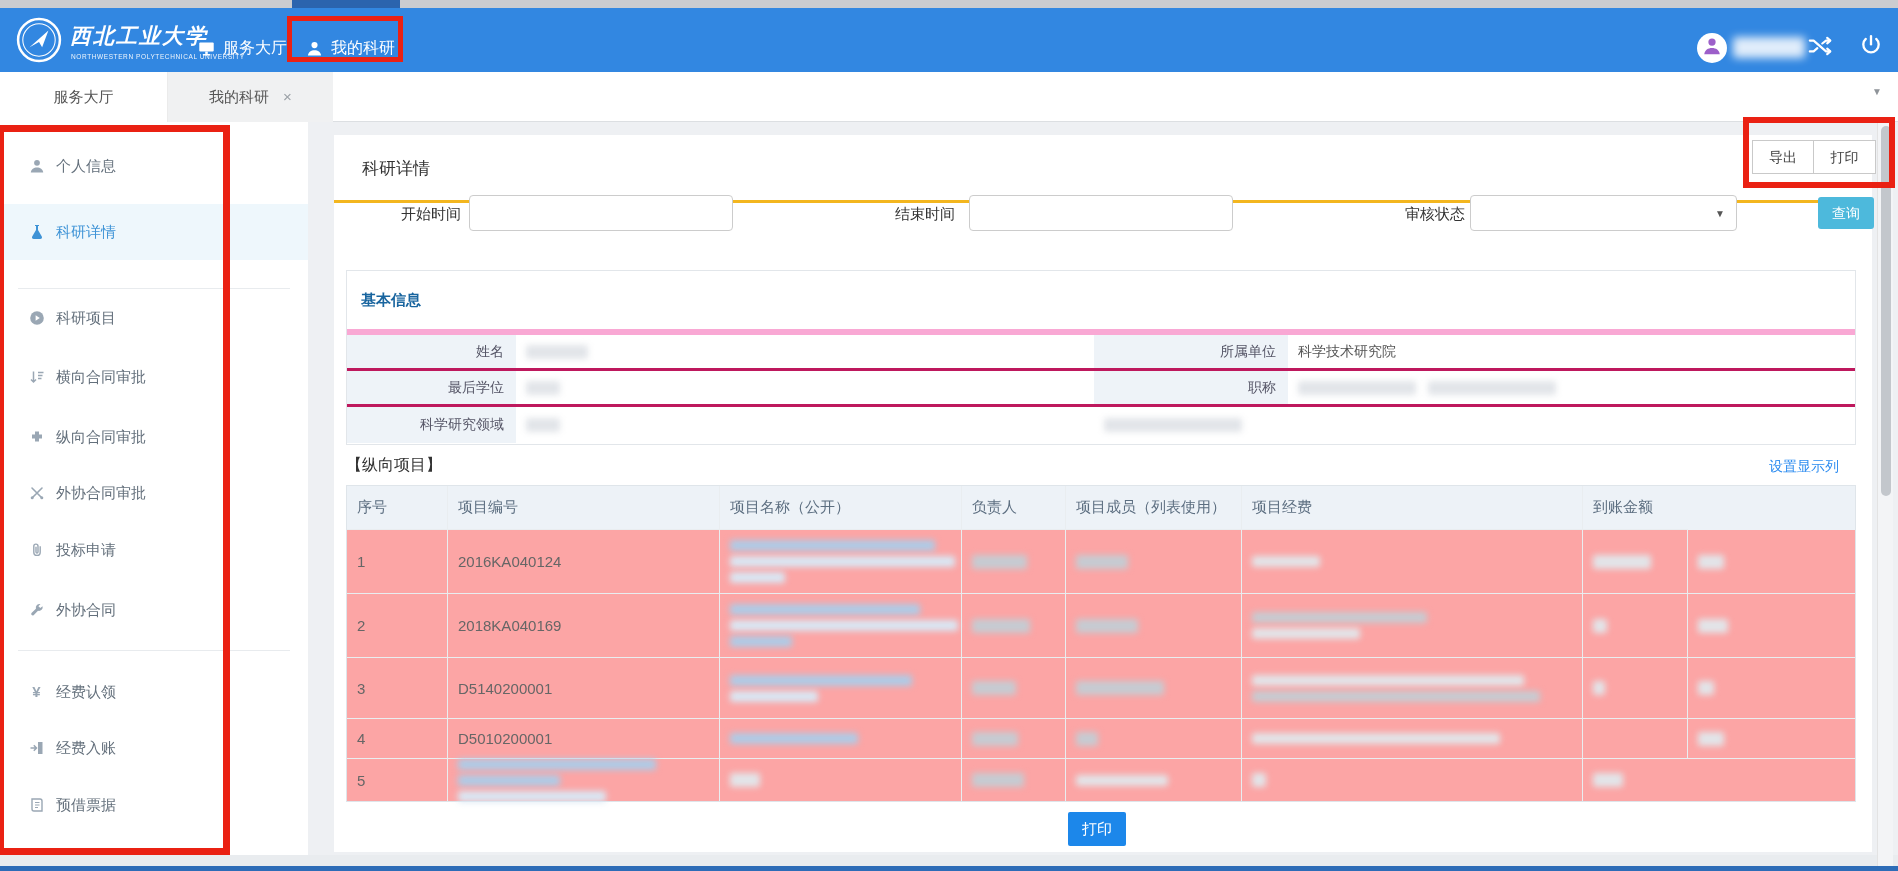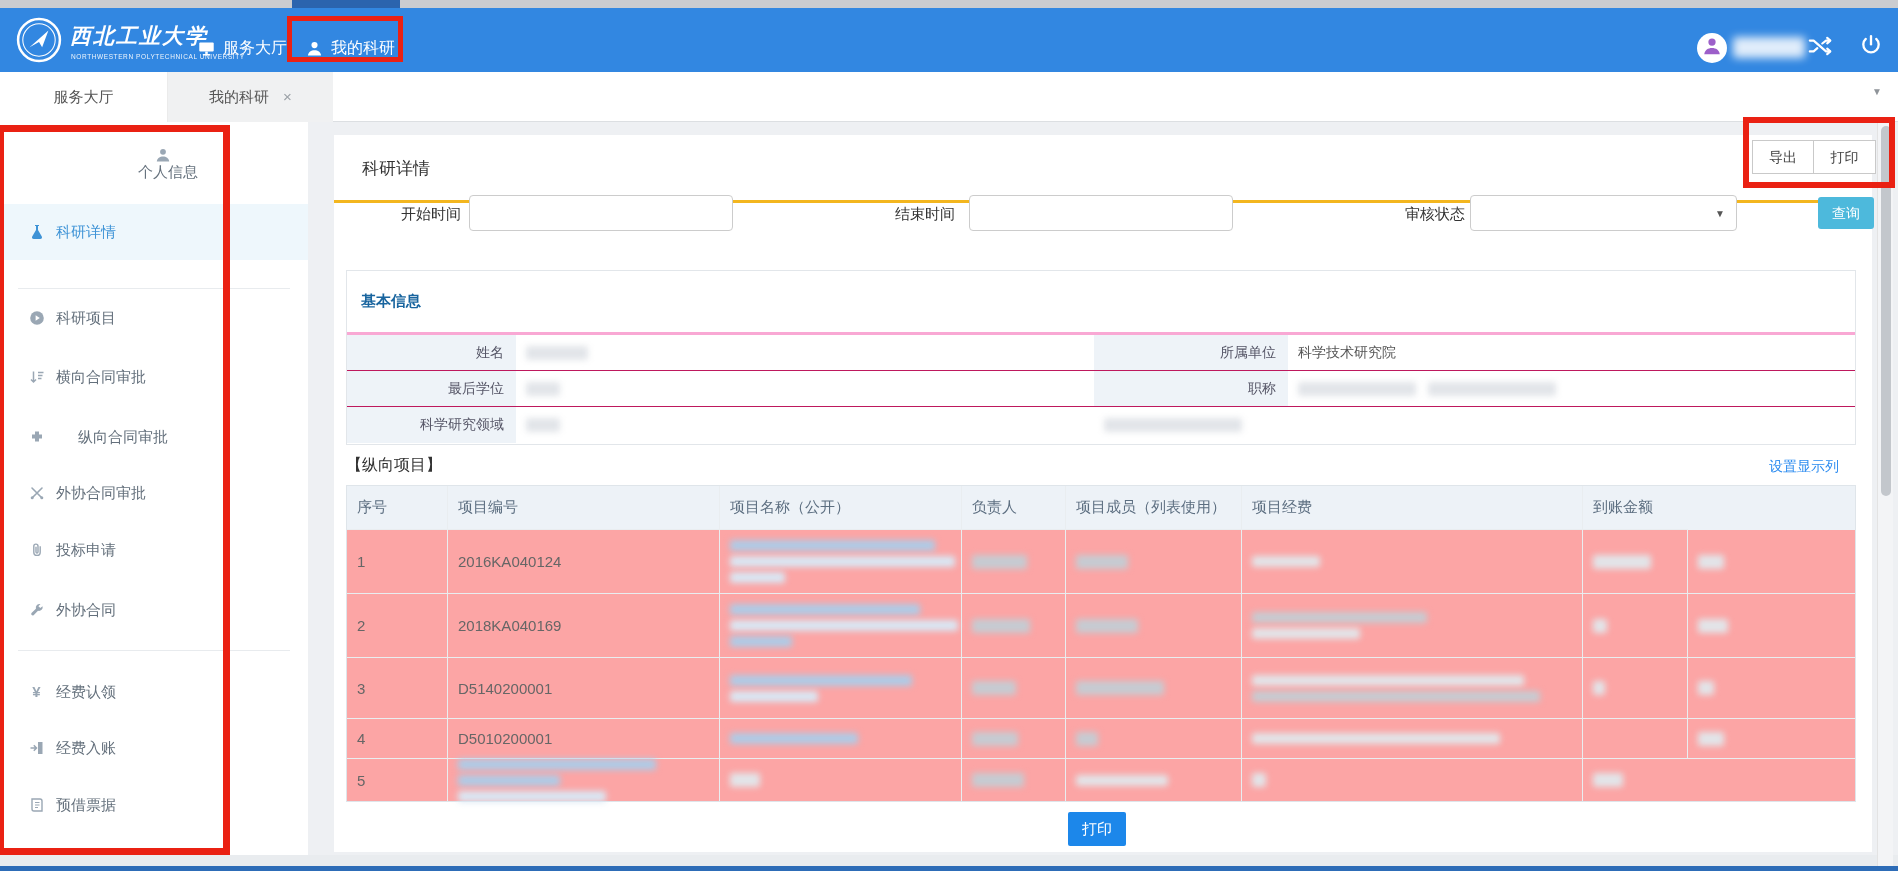--- a/index.html
+++ b/index.html
@@ -63,24 +63,24 @@
   .lbl-start{left:346px;width:115px;} .lbl-end{left:840px;width:115px;} .lbl-status{left:1350px;width:115px;}
   .inp{position:absolute;top:195px;height:36px;border:1px solid #ccc;border-radius:4px;background:#fff;z-index:6;}
   .inp-start{left:469px;width:264px;} .inp-end{left:969px;width:264px;}
   .sel{position:absolute;left:1470px;top:195px;width:267px;height:36px;border:1px solid #ccc;border-radius:4px;background:#fff;z-index:6;cursor:pointer;}
   .sel .arrow{position:absolute;right:11px;top:12px;font-size:10px;color:#555;}
   .btn-search{position:absolute;left:1818px;top:197px;width:56px;height:32px;background:#4db9dc;color:#fff;
               font-size:14px;text-align:center;line-height:32px;border-radius:3px;cursor:pointer;z-index:6;}
 
   
   .bi-box{position:absolute;left:346px;top:270px;width:1510px;height:175px;border:1px solid #e2e6ea;background:#fff;z-index:6;}
-  .bi-head{height:64px;border-bottom:3px solid #f9a8d4;display:flex;align-items:center;padding-left:14px;}
+  .bi-head{height:64px;border-bottom:6px solid #f9a8d4;display:flex;align-items:center;padding-left:14px;}
   .bi-title{font-size:15px;font-weight:bold;color:#19659f;}
   .bi-grid{display:grid;grid-template-columns:169px 578px 194px 567px;}
-  .bi-cell{height:36px;display:flex;align-items:center;font-size:14px;color:#556;border-bottom:1px solid #be185d;}
+  .bi-cell{height:36px;display:flex;align-items:center;font-size:14px;color:#556;border-bottom:3px solid #be185d;}
   .bi-grid .r3{border-bottom:none;}
   .bi-label{background:#eef3f8;justify-content:flex-end;padding-right:12px;}
   .bi-value{padding-left:10px;color:#555;gap:12px;}
 
   
   .sec-title{position:absolute;left:346px;top:455px;font-size:16px;color:#333;z-index:6;}
   .cols-link{position:absolute;left:1769px;top:458px;font-size:14px;color:#2d8cf0;cursor:pointer;z-index:6;}
   .ptable{position:absolute;left:346px;top:485px;width:1510px;border:1px solid #dfe5ea;z-index:6;background:#fca5a5;}
   .trow{display:grid;grid-template-columns:101px 272px 242px 104px 176px 341px 105px 167px;}
   .thead{background:#edf2f7;}
@@ -187,21 +187,21 @@
     <div class="tab tab-1">
       <span>服务大厅</span>
     </div>
     <div class="tab tab-2">
       <span>我的科研</span><span class="tab-close">×</span>
     </div>
   </div>
   <div class="tab-caret">▼</div>
 
   <div class="sidebar" id="sidebar">
-      <div class="sb-item" style="top: 24px; height: 40px; flex-direction: column;">
+      <div class="sb-item" style="top: 24px; height: 40px;">
         <span class="sb-ic">
           <svg viewBox="0 0 16 16">
             <circle cx="8" cy="4.8" r="2.9" fill="currentColor"></circle>
             <path d="M1.8 14.6c.4-3.4 3-5 6.2-5s5.8 1.6 6.2 5z" fill="currentColor"></path>
           </svg>
         </span>
         <span>个人信息</span>
       </div>
       <div class="sb-item active" style="top: 82px; height: 56px;">
         <span class="sb-ic">
@@ -223,21 +223,21 @@
       </div>
       <div class="sb-item" style="top: 235px; height: 40px;">
         <span class="sb-ic">
           <svg viewBox="0 0 16 16" fill="none" stroke="currentColor" stroke-width="1.5">
             <path d="M4.5 2.5v10M2 10.5L4.5 13 7 10.5"></path>
             <path d="M9 3.5h5.5M9 6.5h4.5M9 9.5h3.5"></path>
           </svg>
         </span>
         <span>横向合同审批</span>
       </div>
-      <div class="sb-item" style="top: 295px; height: 40px; gap: 22px;">
+      <div class="sb-item" style="top: 295px; height: 40px;">
         <span class="sb-ic">
           <svg viewBox="0 0 16 16">
             <path d="M6 2.5h4v3h3v4h-3v3H6v-3H3v-4h3z" fill="currentColor"></path>
           </svg>
         </span>
         <span>纵向合同审批</span>
       </div>
       <div class="sb-item" style="top: 351px; height: 40px;">
         <span class="sb-ic">
           <svg viewBox="0 0 16 16" fill="none" stroke="currentColor" stroke-width="1.6" stroke-linecap="round">

